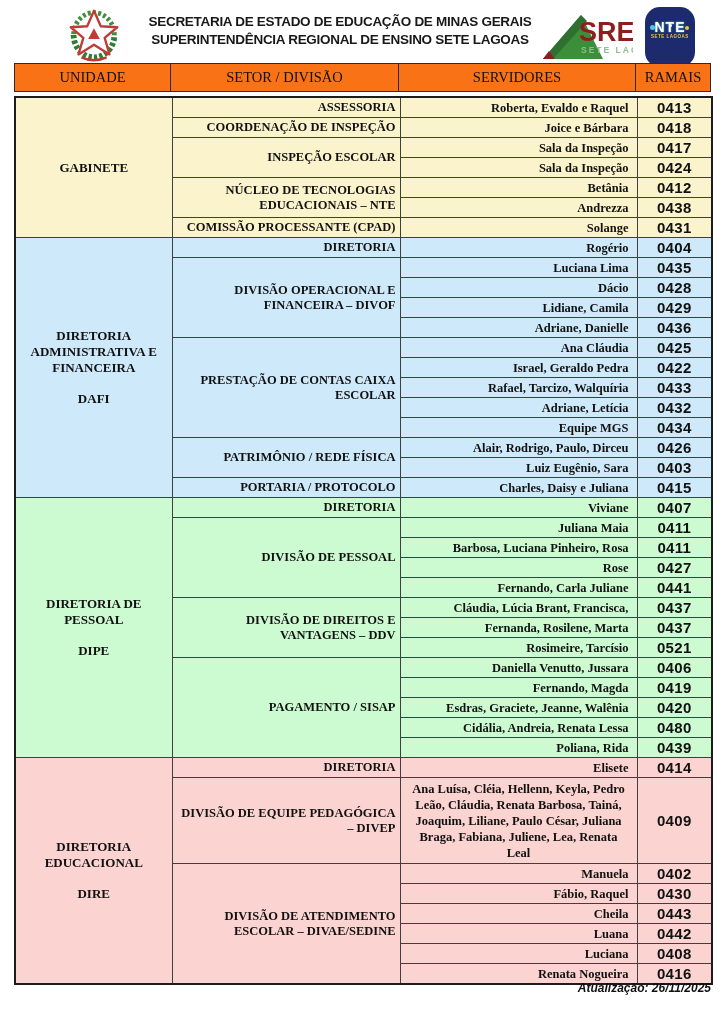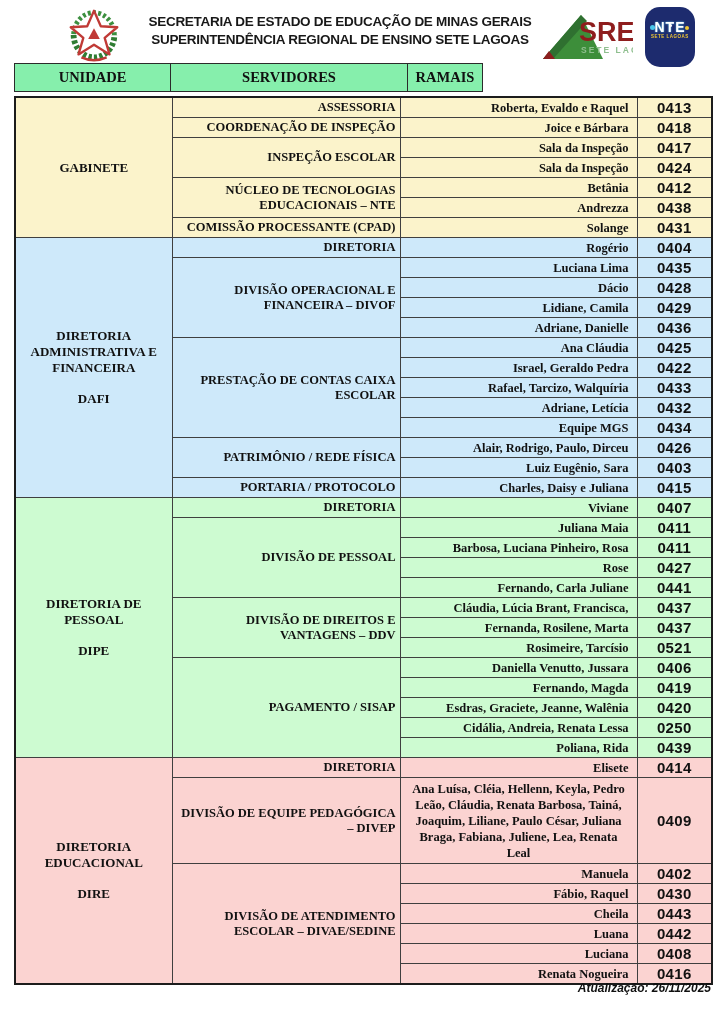--- a/index.html
+++ b/index.html
@@ -18,23 +18,23 @@
   .nte-inner{position:relative;width:100%;height:100%;text-align:center;
              font-family:"Liberation Sans",sans-serif;}
   .nte-word{margin-top:13px;font-size:14px;font-weight:bold;color:#ffffff;
             text-shadow:0 0 2px #5fd0f0;letter-spacing:1px;line-height:14px;}
   .nte-sub{font-size:4.5px;color:#f0c835;font-weight:bold;letter-spacing:.5px;}
   .dot{position:absolute;border-radius:50%;}
 
   
   .thead-row{position:absolute;left:14px;top:63px;width:697px;height:29px;display:flex;
              box-sizing:border-box;}
-  .th{background:#86efac;border:1.6px solid #2b2b2b;border-left-width:0;box-sizing:border-box;
+  .th{background:#f97316;border:1.6px solid #2b2b2b;border-left-width:0;box-sizing:border-box;
       display:flex;align-items:center;justify-content:center;
-      font-weight:bold;font-size:14.5px;color:#101010;}
+      font-weight:normal;font-size:14.5px;color:#101010;}
   .th:first-child{border-left-width:1.6px;}
 
   
   table.dir{position:absolute;left:14px;top:96px;width:697px;border-collapse:collapse;
             table-layout:fixed;}
   table.dir td{border:1px solid #3f3f3f;box-sizing:border-box;overflow:hidden;}
   table.dir{border:2px solid #1c1c1c;}
   tr.section-start td{border-top:1.8px solid #1c1c1c;}
   td.unidade{text-align:center;vertical-align:middle;font-weight:bold;font-size:13px;
              line-height:16px;padding:0 8px;}
@@ -87,20 +87,21 @@
 
         <span class="dot" style="left:24px;top:4px;width:3px;height:3px;background:#ffffff;"></span>
         <div class="nte-word">NTE</div>
         <div class="nte-sub">SETE LAGOAS</div>
       </div>
     </div>
   </div>
 
   <div class="thead-row">
     <div class="th" style="width:157px">UNIDADE</div>
+    <div class="th" style="width:228px">SETOR / DIVISÃO</div>
     <div class="th" style="width:237px">SERVIDORES</div>
     <div class="th" style="width:75px">RAMAIS</div>
   </div>
 
   <table class="dir">
     <colgroup>
       <col style="width:157px">
         <col style="width:228px">
         <col style="width:237px">
         <col style="width:75px">
@@ -250,21 +251,21 @@
         <tr style="height: 19.8px; background: rgb(205, 251, 209);">
           <td class="serv">Fernando, Magda</td>
           <td class="ramal">0419</td>
         </tr>
         <tr style="height: 19.8px; background: rgb(205, 251, 209);">
           <td class="serv">Esdras, Graciete, Jeanne, Walênia</td>
           <td class="ramal">0420</td>
         </tr>
         <tr style="height: 19.8px; background: rgb(205, 251, 209);">
           <td class="serv">Cidália, Andreia, Renata Lessa</td>
-          <td class="ramal">0250</td>
+          <td class="ramal">0480</td>
         </tr>
         <tr style="height: 19.8px; background: rgb(205, 251, 209);">
           <td class="serv">Poliana, Rida</td>
           <td class="ramal">0439</td>
         </tr>
         <tr class="section-start" style="height: 19.8px; background: rgb(251, 211, 209);">
           <td class="unidade" rowspan="8">
             <div class="u-name">DIRETORIA EDUCACIONAL</div>
             <div class="u-sigla">DIRE</div>
           </td>

